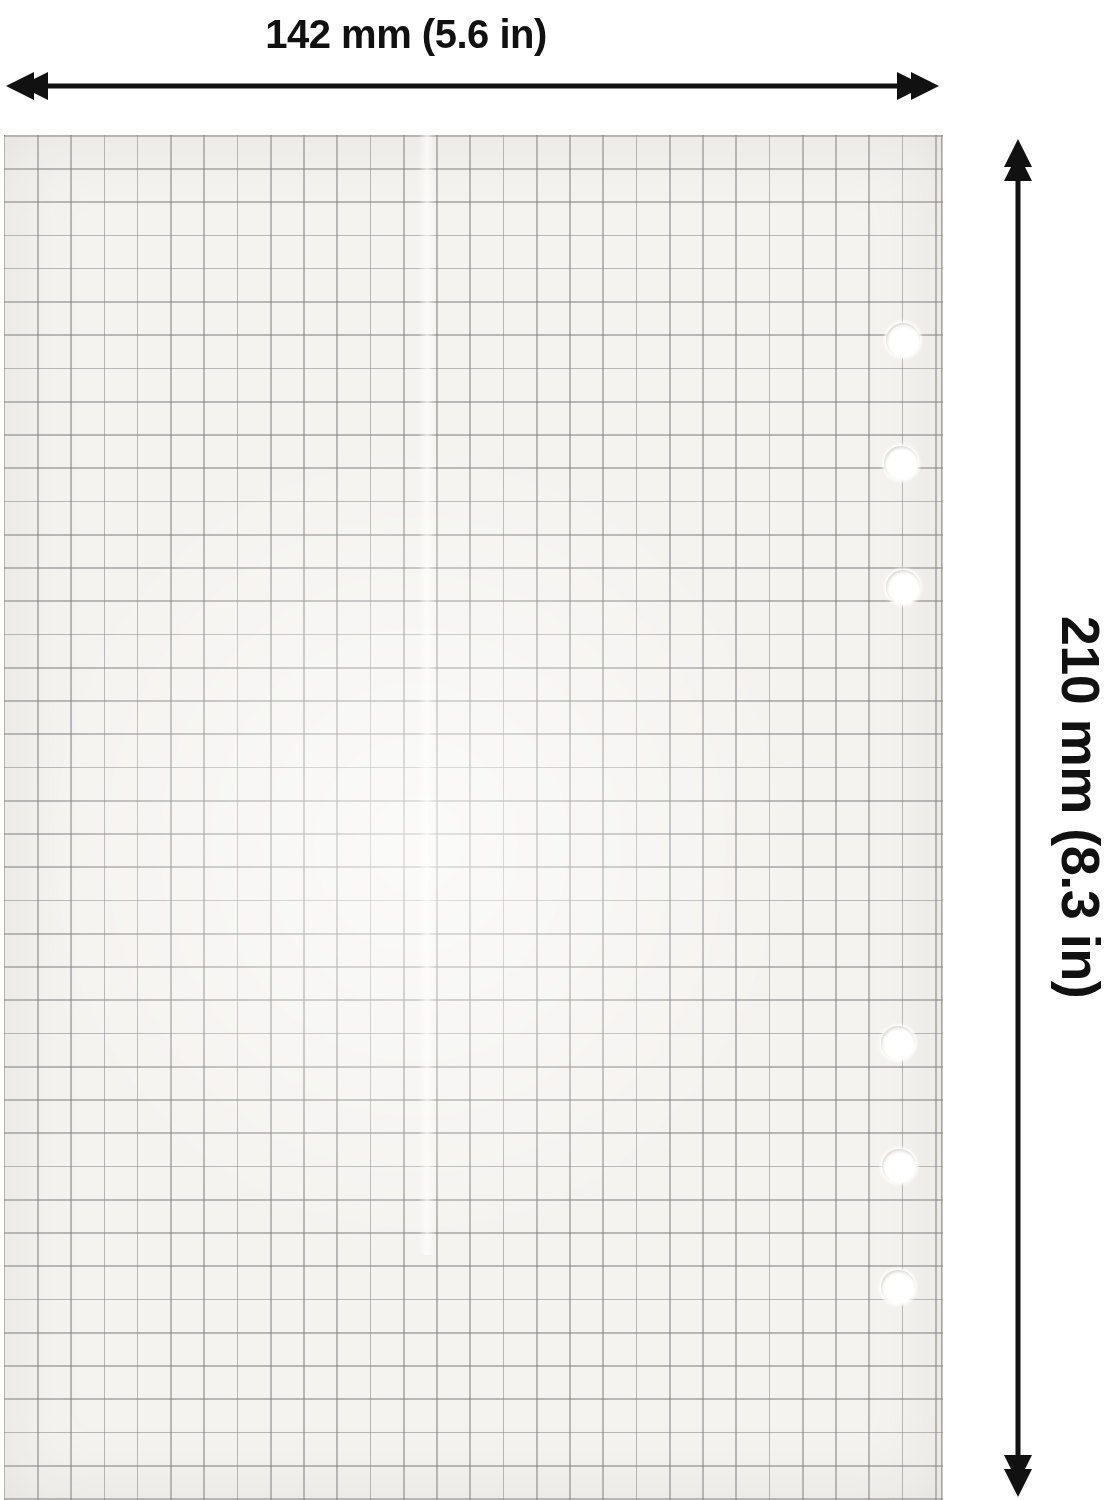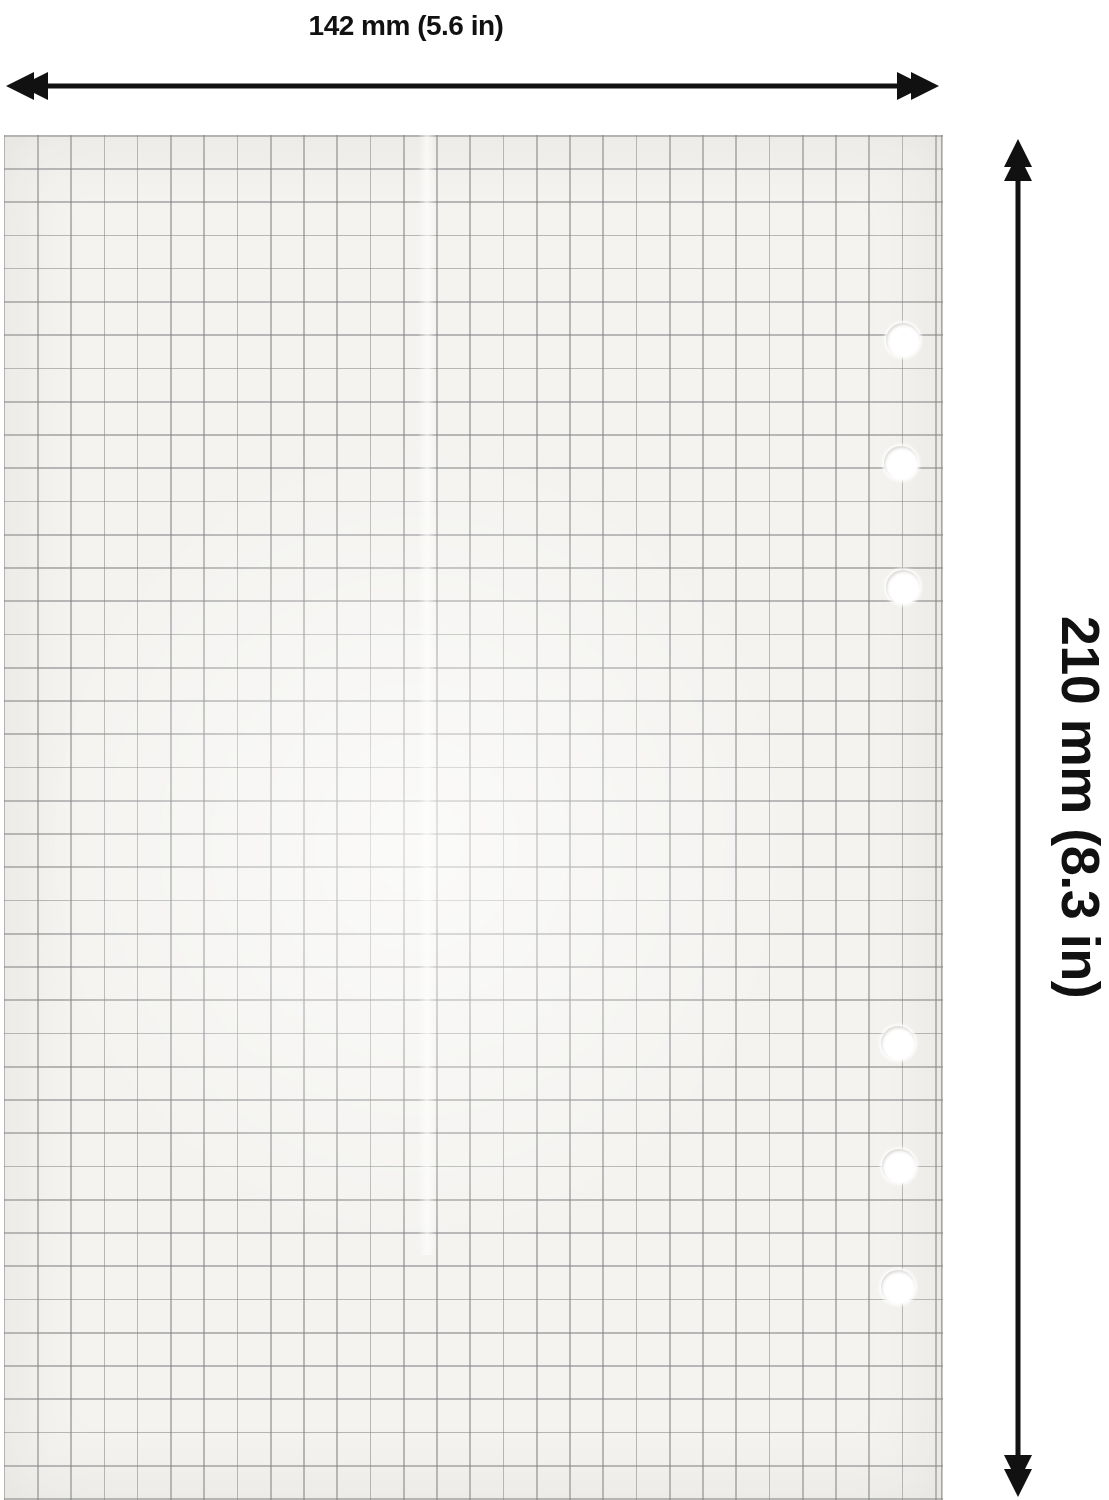--- a/index.html
+++ b/index.html
@@ -57,22 +57,22 @@
   }
   .dim-label {
     position: absolute;
     color: #111111;
     font-weight: 700;
     letter-spacing: -0.5px;
     white-space: nowrap;
   }
   #width-label {
     left: 406px;
-    top: 0px;
-    font-size: 28px;
+    top: 8px;
+    font-size: 40px;
     line-height: 52px;
     transform: translateX(-50%);
   }
   #height-label {
     left: 1081px;
     top: 807px;
     font-size: 54px;
     line-height: 60px;
     transform: translate(-50%, -50%) rotate(90deg);
   }

